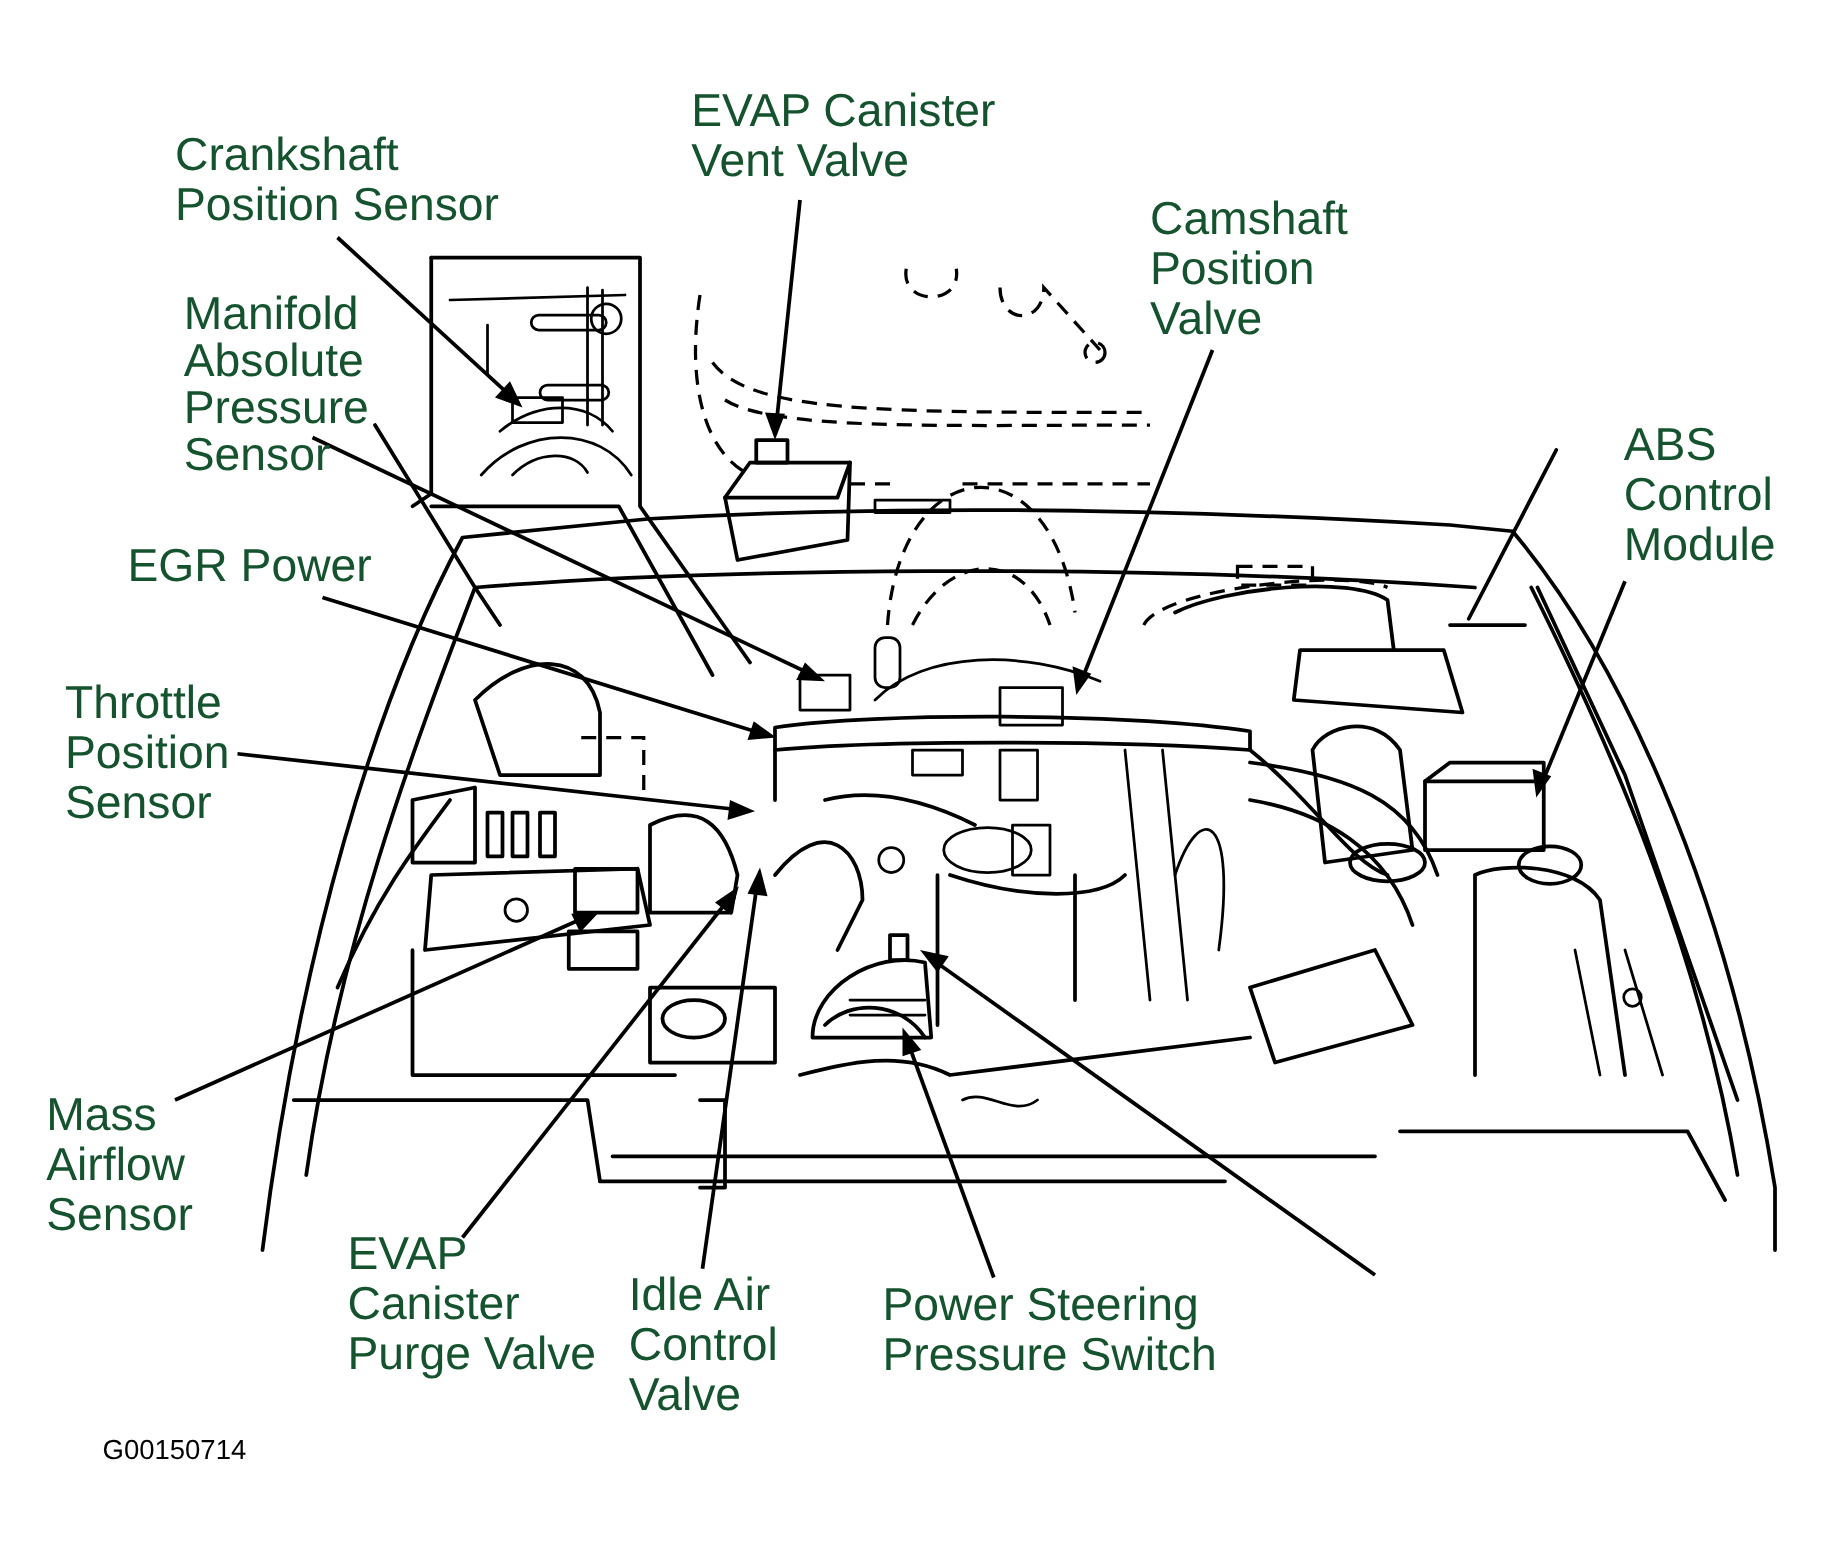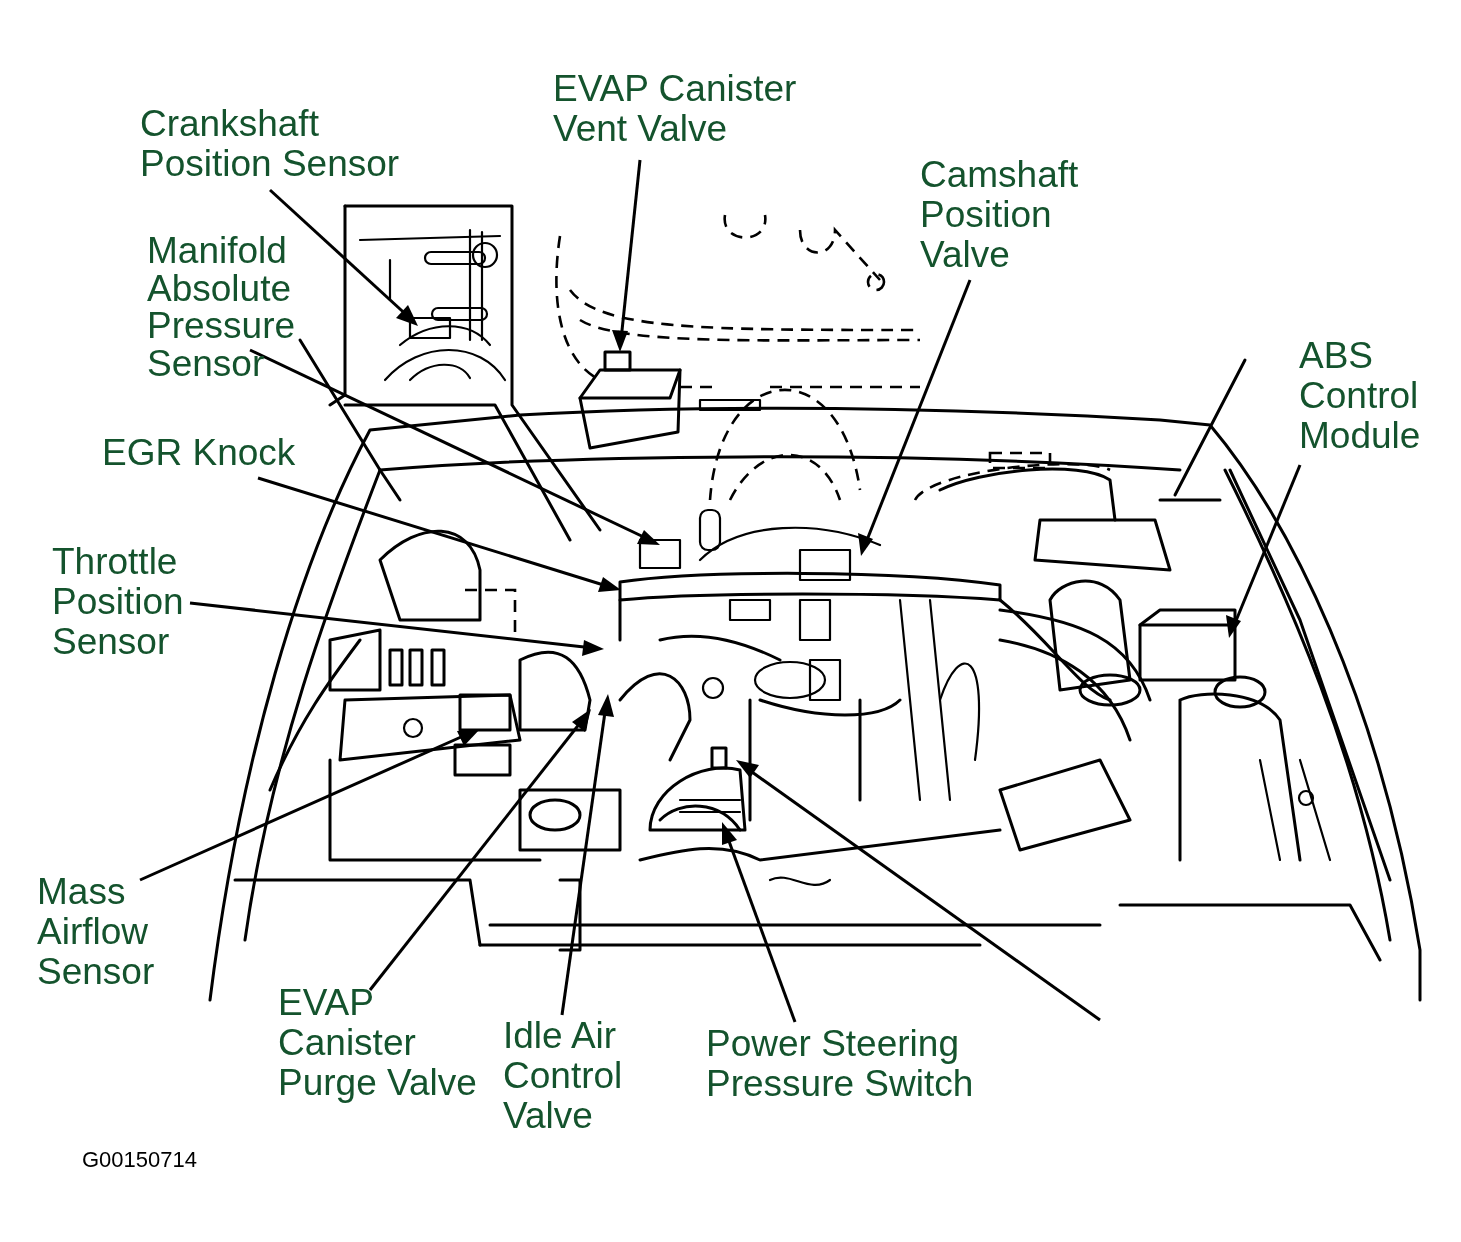--- a/index.html
+++ b/index.html
@@ -174,21 +174,21 @@
   <div class="lbl" style="left:920px; top:155px;">Camshaft
 Position
 Valve</div>
   <div class="lbl" style="left:115px; top:232px; line-height:37.5px;margin-left:32px;">Manifold
 Absolute
 Pressure
 Sensor</div>
   <div class="lbl" style="left:1279px; top:336px;margin-left:20px;">ABS
 Control
 Module</div>
-  <div class="lbl" style="left:102px; top:433px;">EGR Knock</div>
+  <div class="lbl" style="left:102px; top:433px;">EGR Power</div>
   <div class="lbl" style="left:52px; top:542px;">Throttle
 Position
 Sensor</div>
   <div class="lbl" style="left:37px; top:872px;">Mass
 Airflow
 Sensor</div>
   <div class="lbl" style="left:278px; top:983px;">EVAP
 Canister
 Purge Valve</div>
   <div class="lbl" style="left:503px; top:1016px;">Idle Air

